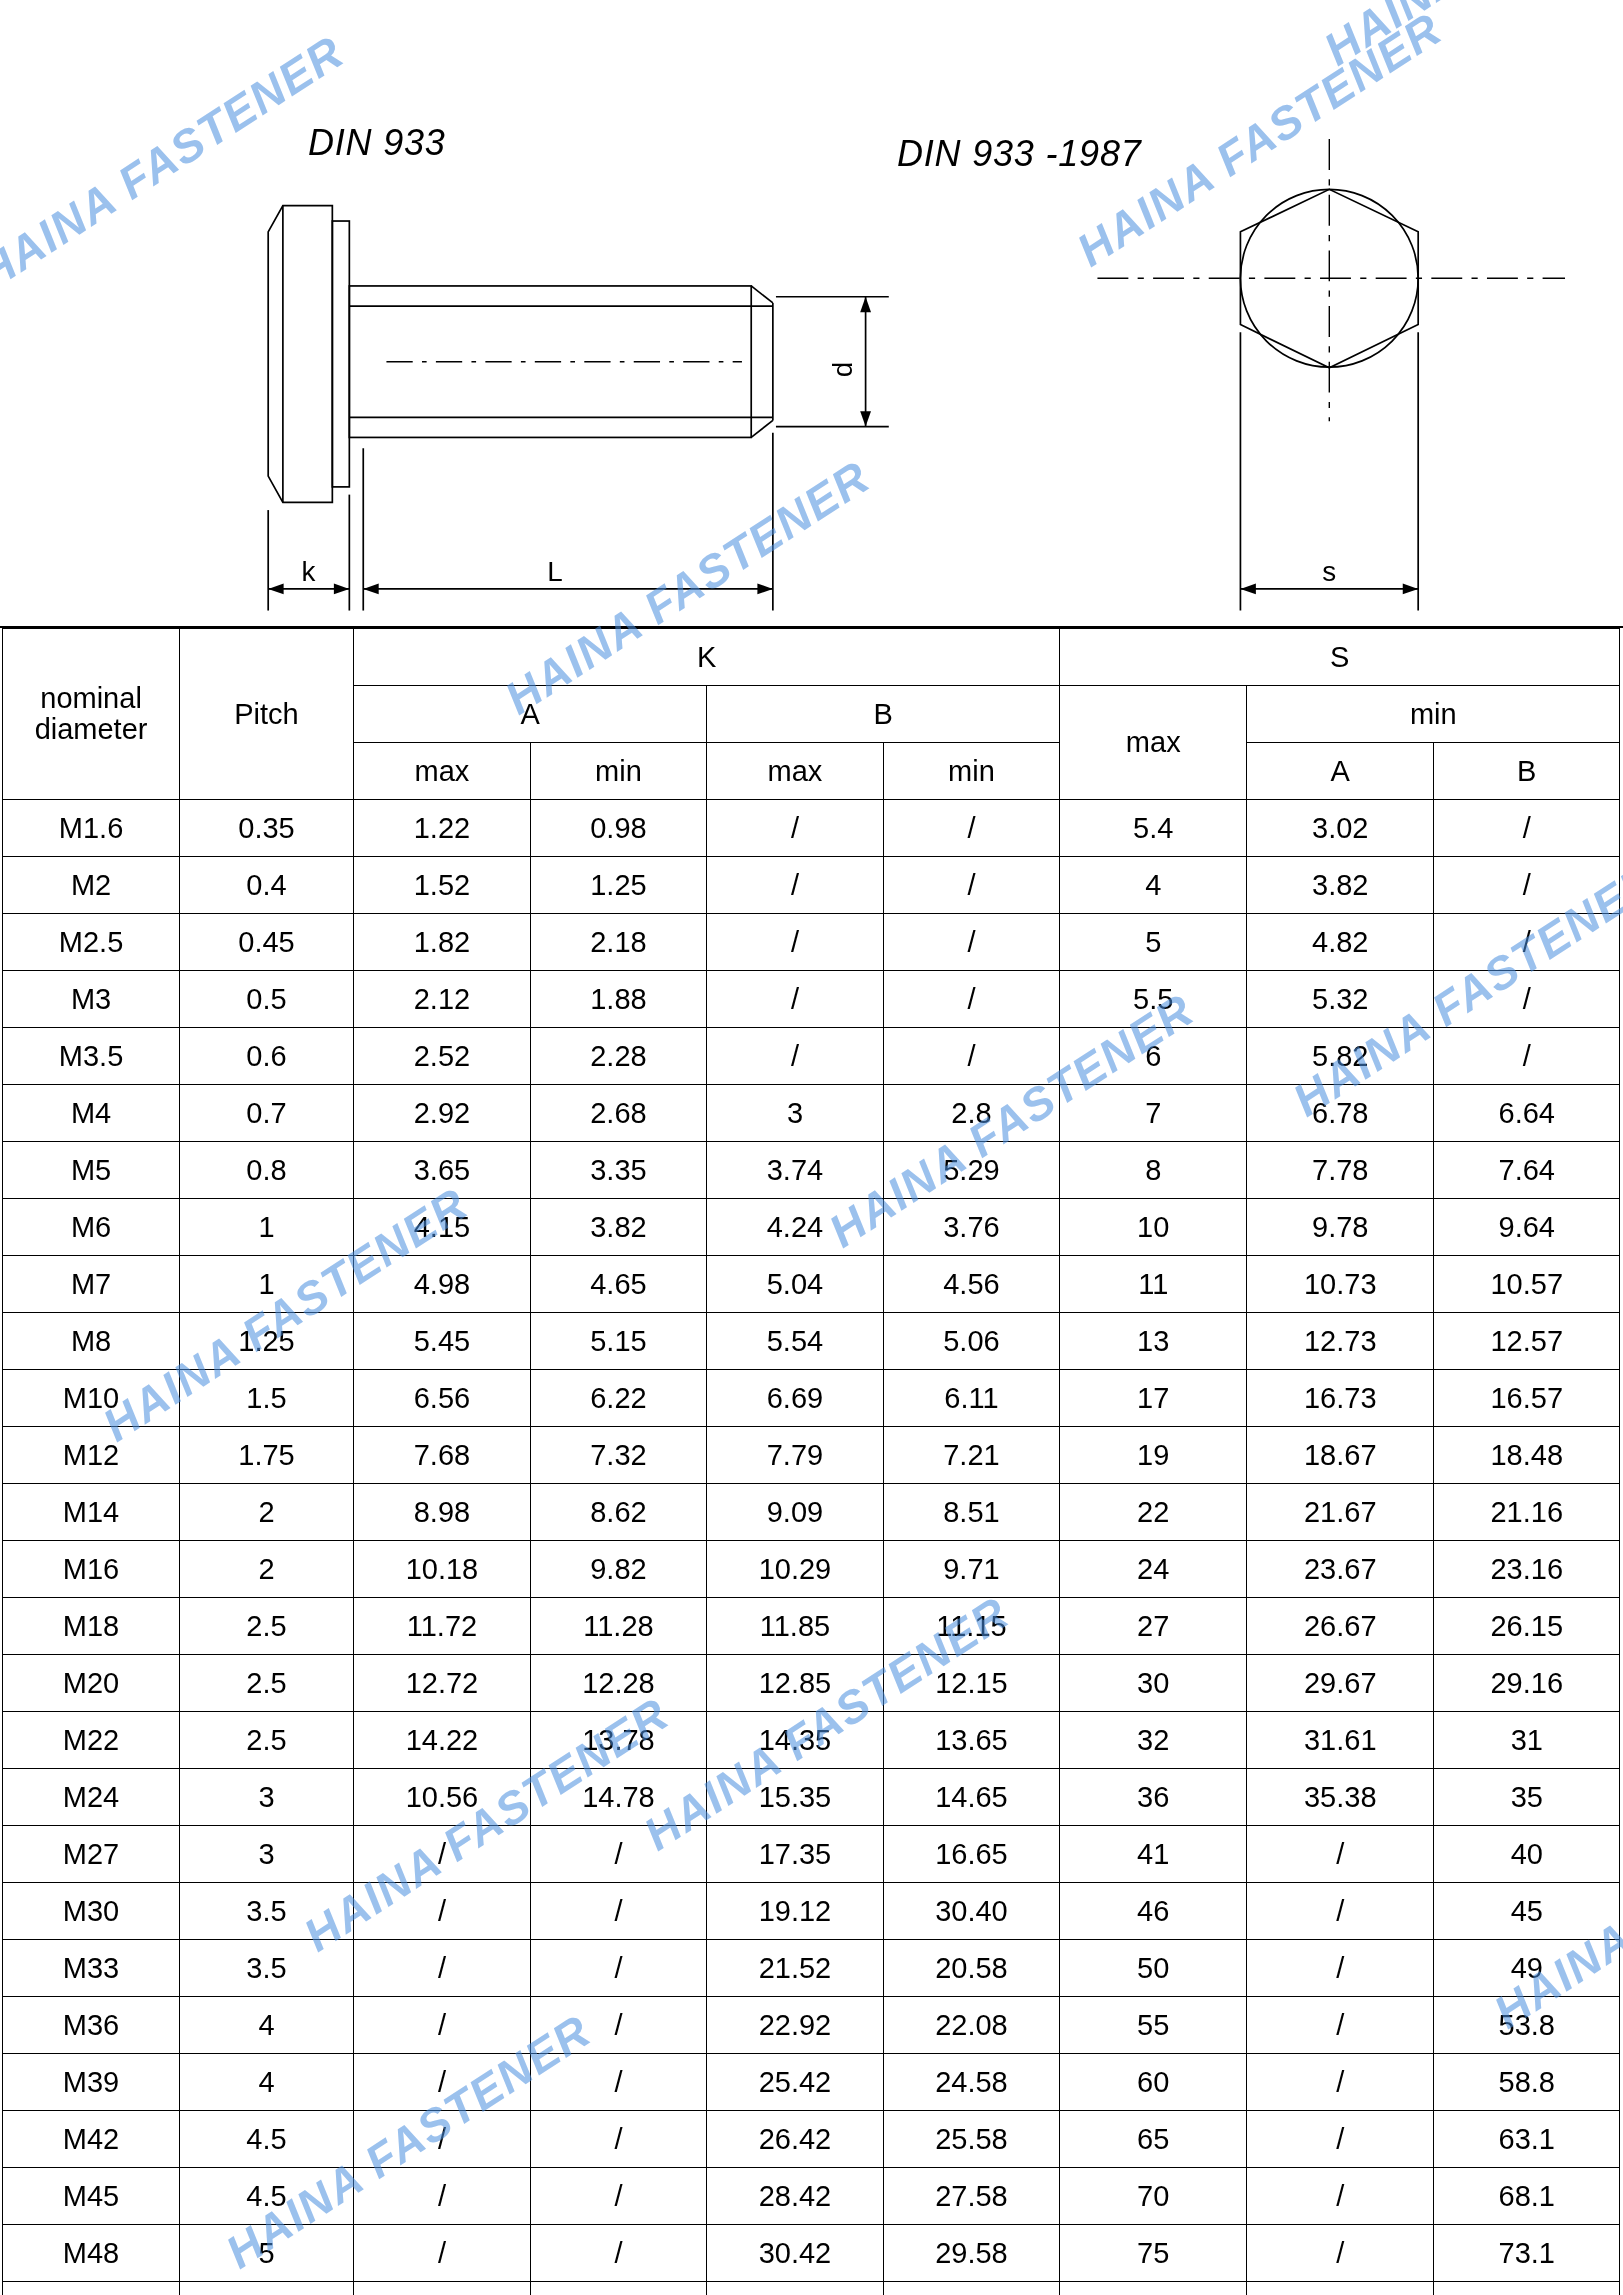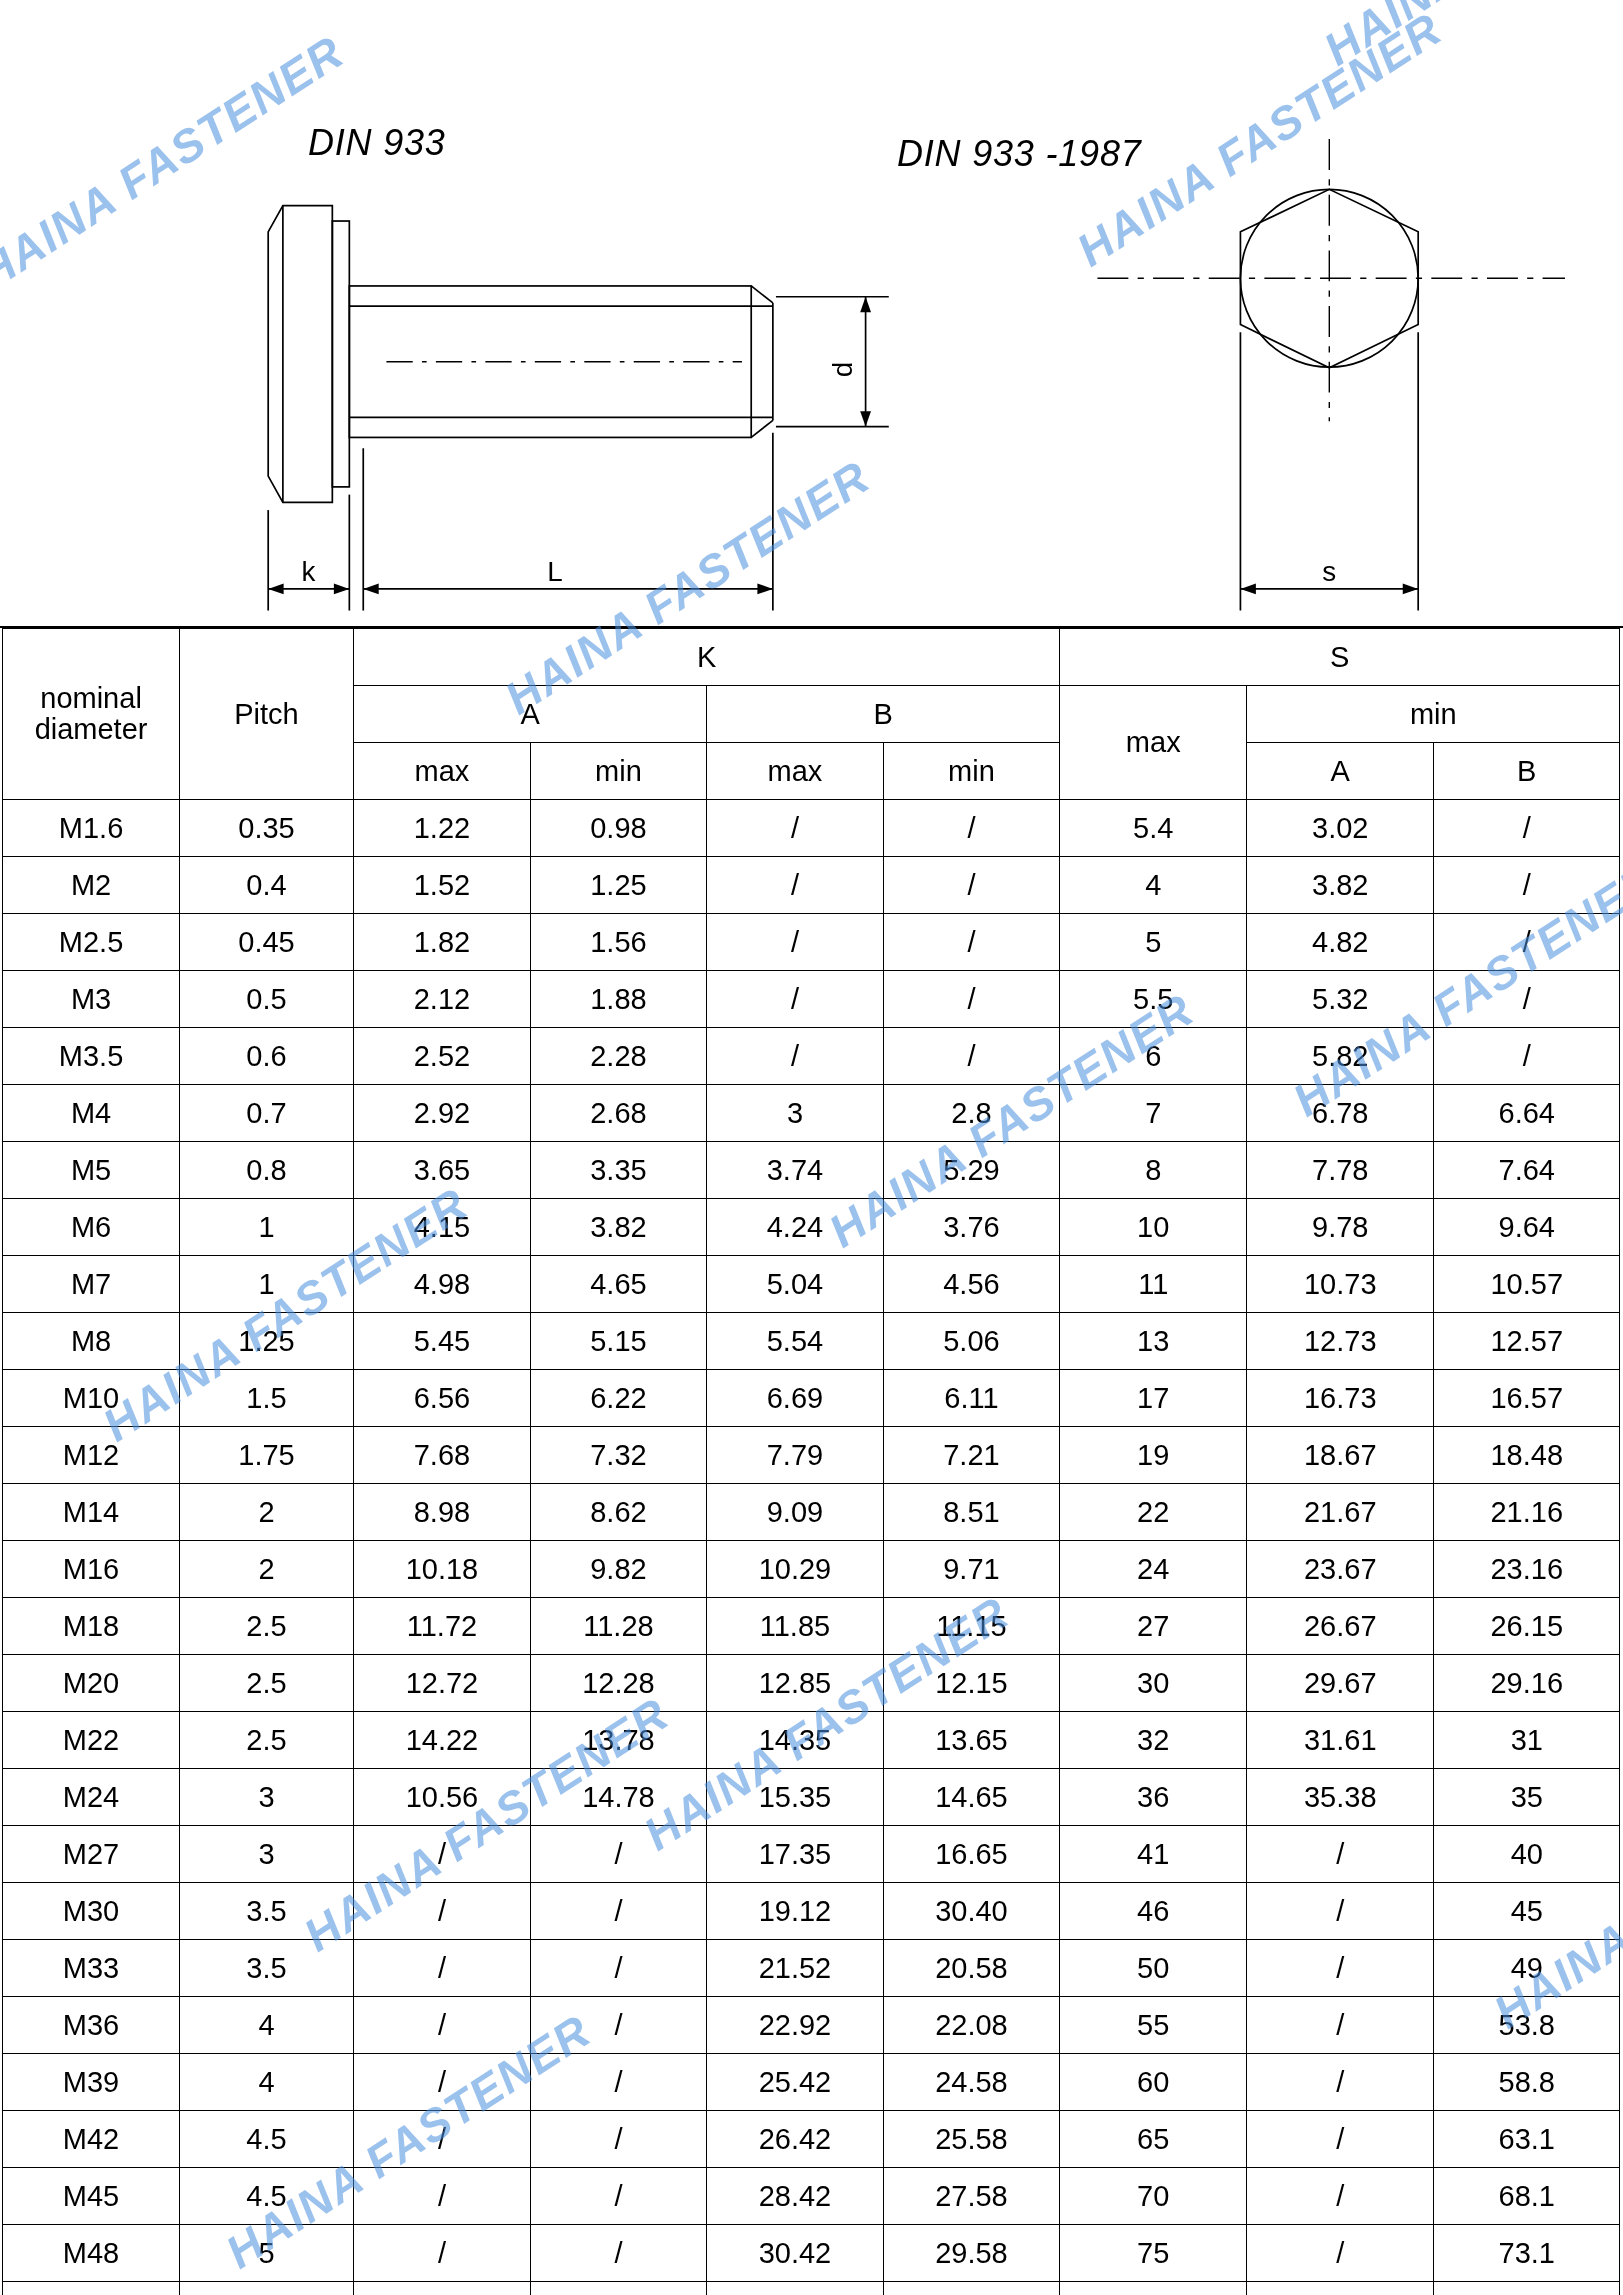--- a/index.html
+++ b/index.html
@@ -206,21 +206,21 @@
         <td>/</td>
         <td>/</td>
         <td>4</td>
         <td>3.82</td>
         <td>/</td>
       </tr>
       <tr>
         <td>M2.5</td>
         <td>0.45</td>
         <td>1.82</td>
-        <td>1.56</td>
+        <td>2.18</td>
         <td>/</td>
         <td>/</td>
         <td>5</td>
         <td>4.82</td>
         <td>/</td>
       </tr>
       <tr>
         <td>M3</td>
         <td>0.5</td>
         <td>2.12</td>

